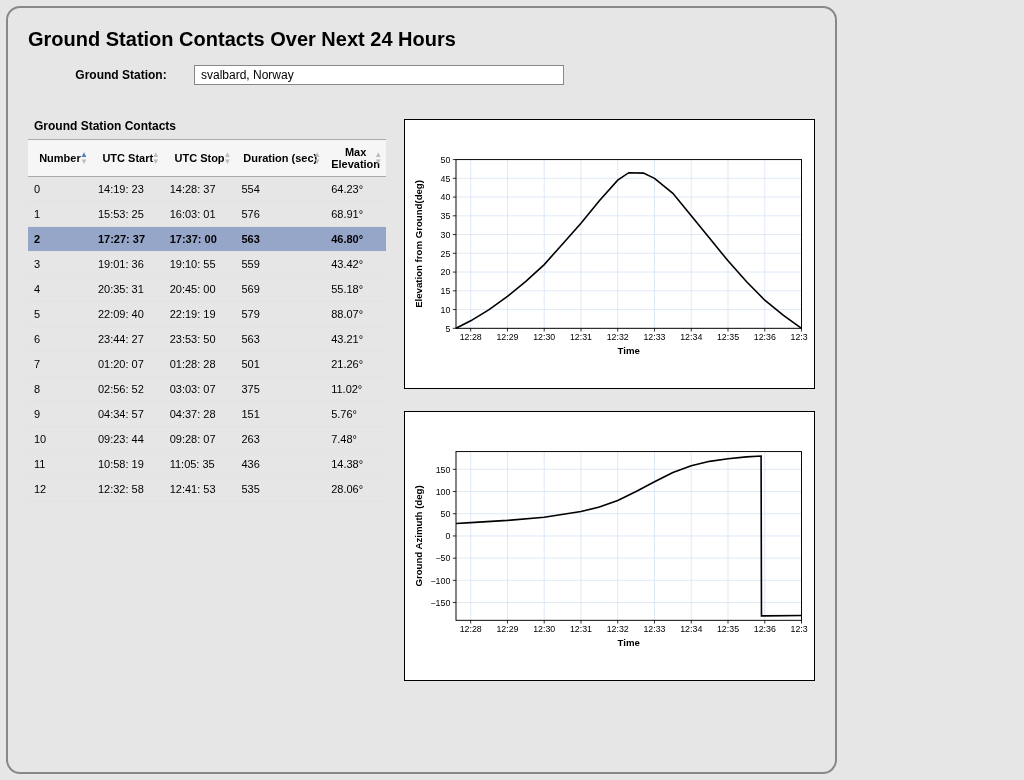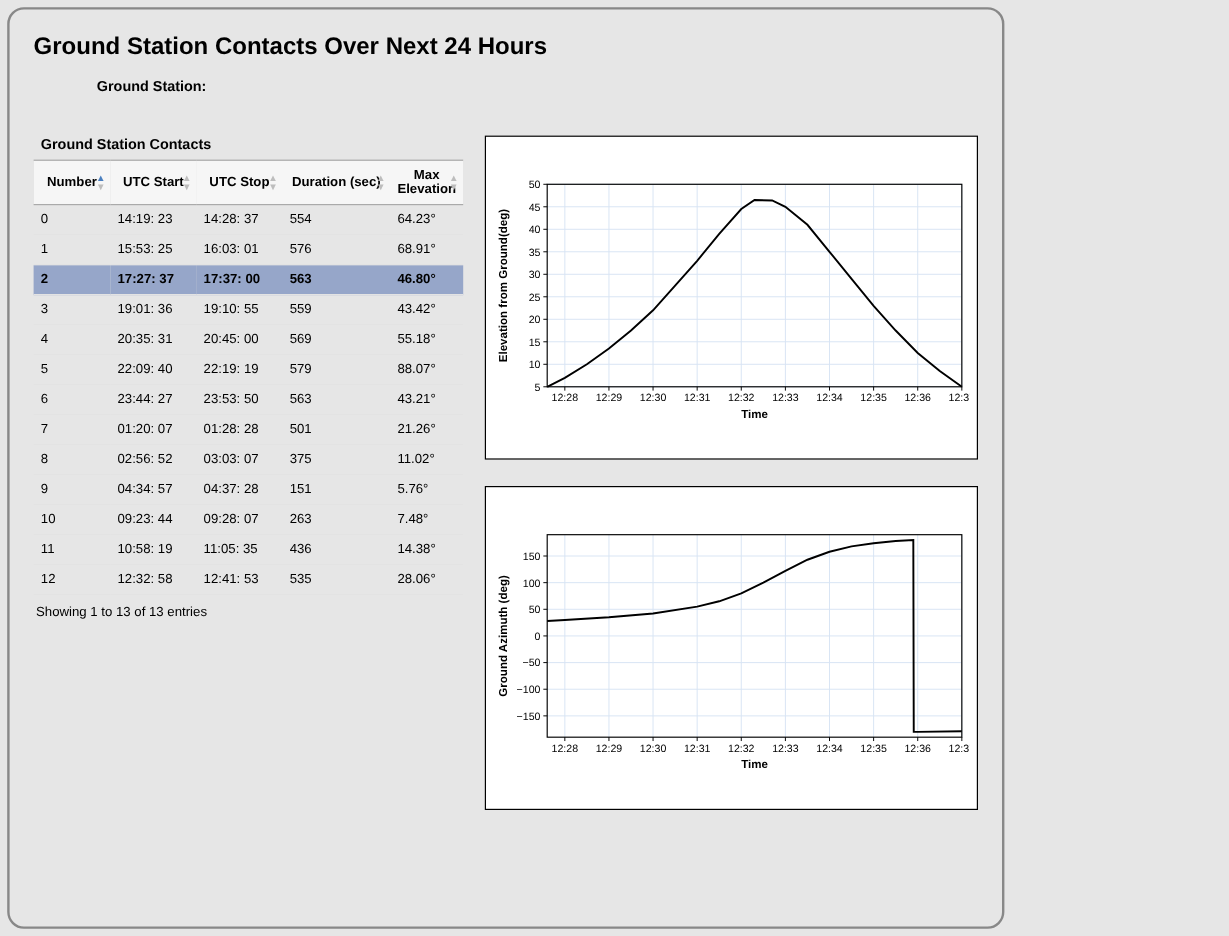--- a/index.html
+++ b/index.html
@@ -2,21 +2,21 @@
 <html><head>
 <meta charset="utf-8">
 <style>
   * { box-sizing: border-box; }
   html, body { margin:0; padding:0; background:#e6e6e6; font-family: Helvetica, Arial, sans-serif; font-size:12px; color:#000; }
   .outer { width:843px; height:780px; padding:6px; }
   .panel { width:100%; height:100%; background:#e6e6e6; border:2px solid #888; border-radius:14px; padding:14px 20px 20px 20px; position:relative; }
   h1.title { font-size:20px; font-weight:bold; margin:6px 0 14px 0; }
   .form-rows { margin-left:42px; }
   .form-row { display:flex; align-items:center; margin-bottom:6px; }
-  .form-row label { width:124px; text-align:right; font-weight:bold; padding-right:22px; }
+  .form-row label { width:124px; text-align:center; font-weight:bold; padding-right:22px; }
   .form-row input { width:370px; height:20px; border:1px solid #888; background:#fff; padding:1px 6px; font-size:12px; }
   .form-row .static { font-weight:bold; padding-left:2px; }
   .content { display:flex; gap:18px; margin-top:34px; }
   .left { width:440px; }
   .right { width:505px; display:flex; flex-direction:column; gap:22px; }
   .tbl-title { font-weight:bold; padding:0 0 6px 6px; }
   table.contacts { width:100%; border-collapse:collapse; }
   table.contacts thead th { border-top:1px solid #aaa; border-bottom:1px solid #aaa; text-align:center; font-weight:bold; padding:6px 6px; font-size:11px; background:#f6f6f6; position:relative; vertical-align:middle; }
   .sort-arrows { position:absolute; right:4px; top:50%; transform:translateY(-50%); font-size:8px; line-height:7px; color:#bdbdbd; }
   .sort-arrows .up, .sort-arrows .down { display:block; }
@@ -36,20 +36,21 @@
 <body>
 
 <div class="outer">
   <div class="panel">
 
     <h1 class="title">Ground Station Contacts Over Next 24 Hours</h1>
 
     <div class="form-rows">
       <div class="form-row">
         <label>Ground Station:</label>
+        <input type="text" value="svalbard, Norway" style="">
       </div>
     </div>
 
     <div class="content">
       <div class="left">
         <div class="tbl-title">Ground Station Contacts</div>
         <table class="contacts">
           <thead>
             <tr>
               <th class="sorted" style="width:64px;">
@@ -176,21 +177,20 @@
               </tr>
               <tr>
                 <td>12</td>
                 <td>12:32: 58</td>
                 <td>12:41: 53</td>
                 <td>535</td>
                 <td>28.06°</td>
               </tr>
             </tbody>
         </table>
-        <div class="entries-info">Showing 1 to 13 of 13 entries</div>
       </div>
 
       <div class="right">
         <div class="chart">
           <svg viewBox="0 0 494 252" id="chart-elev">
               <line class="gridline" x1="74.29787234042547" y1="6" x2="74.29787234042547" y2="216"></line>
               <line class="gridline" x1="120.0425531914893" y1="6" x2="120.0425531914893" y2="216"></line>
               <line class="gridline" x1="165.78723404255314" y1="6" x2="165.78723404255314" y2="216"></line>
               <line class="gridline" x1="211.53191489361697" y1="6" x2="211.53191489361697" y2="216"></line>
               <line class="gridline" x1="257.2765957446808" y1="6" x2="257.2765957446808" y2="216"></line>

